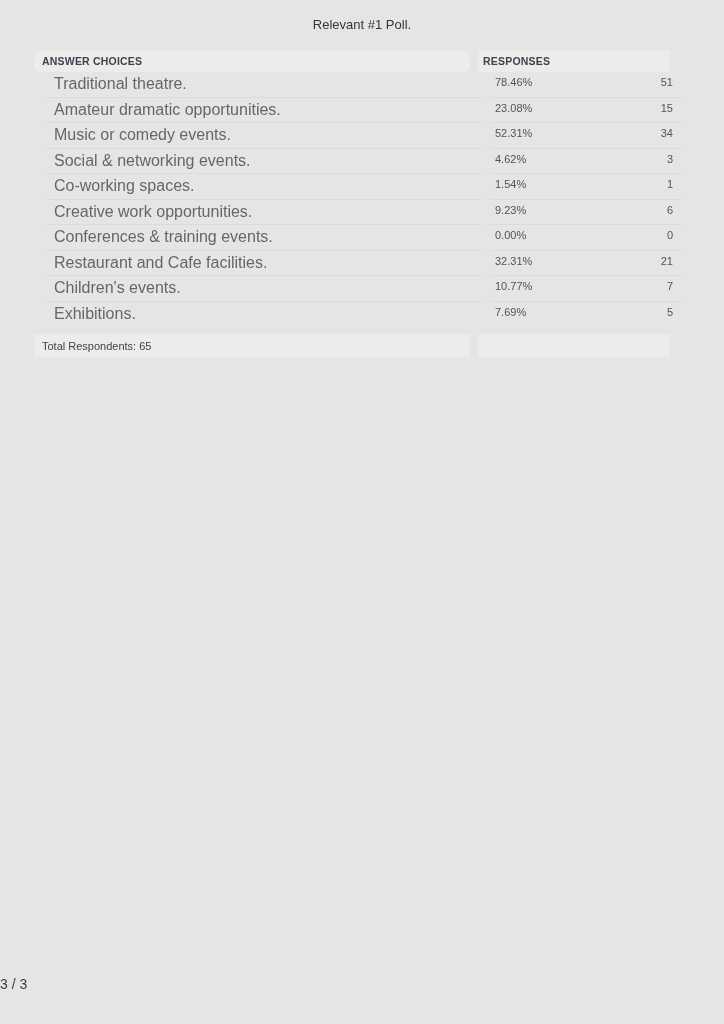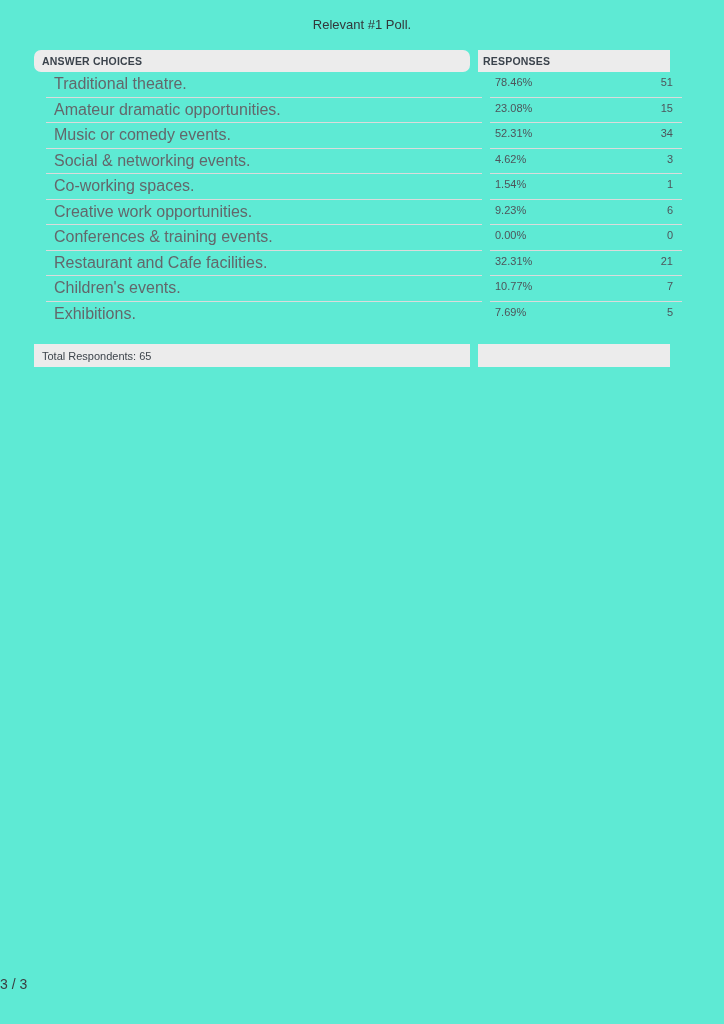--- a/index.html
+++ b/index.html
@@ -7,21 +7,21 @@
   body {
     background: #ffffff;
     font-family: "Liberation Sans", sans-serif;
     -webkit-font-smoothing: antialiased;
   }
   .page {
     position: relative;
     width: 724px;
     height: 1024px;
     margin: 0 auto;
-    background: #5eead4;
+    background: #e5e5e5;
     overflow: hidden;
   }
   .doc-title {
     padding-top: 17px;
     text-align: center;
     font-size: 13px;
     color: #33373a;
   }
   .poll-table {
     position: absolute;
@@ -69,21 +69,21 @@
   }
   .data-row .cell-right {
     display: flex;
     justify-content: space-between;
     align-items: flex-start;
     padding: 4px 9px 0 5px;
     font-size: 11px;
     color: #4e545a;
   }
   .total-row {
-    margin-top: 17px;
+    margin-top: 7px;
   }
   .total-row .cell-left,
   .total-row .cell-right {
     height: 23px;
     background: #ececec;
     display: flex;
     align-items: center;
   }
   .total-row .cell-left {
     padding-left: 8px;

